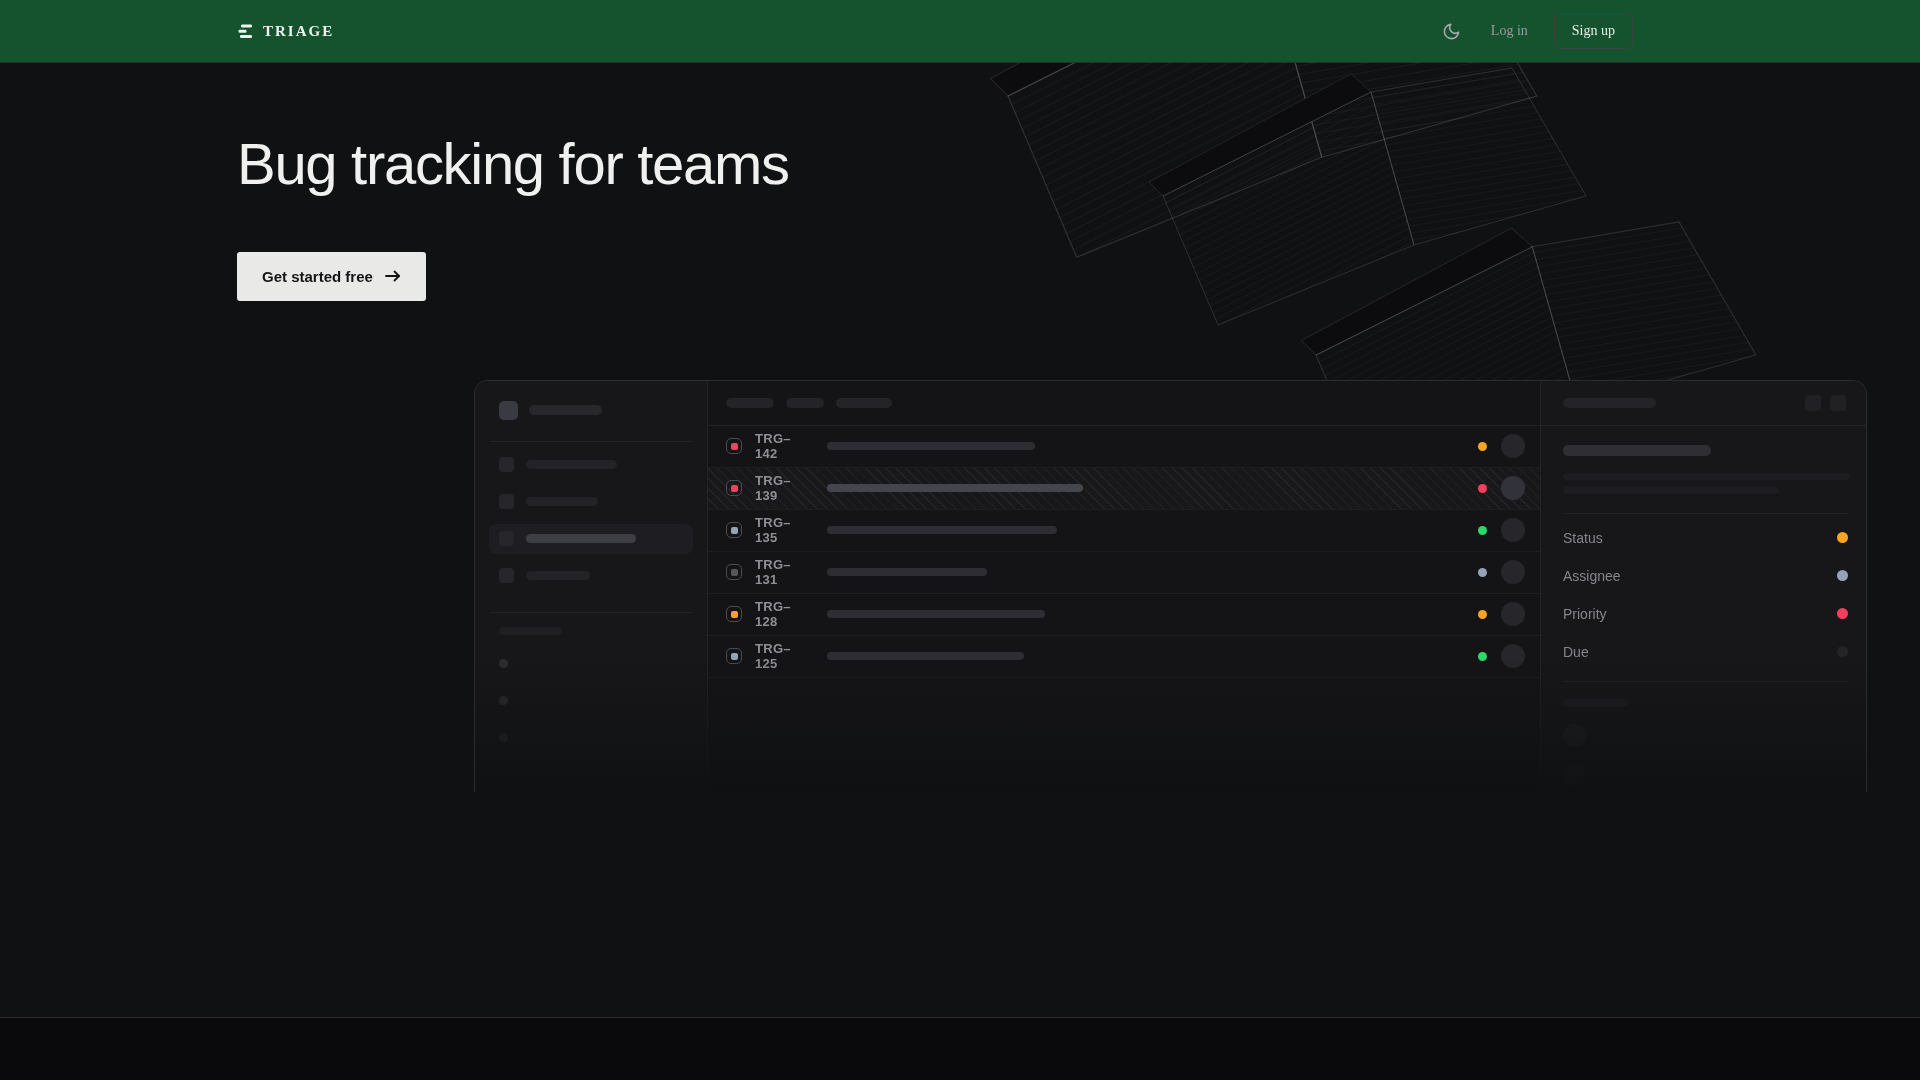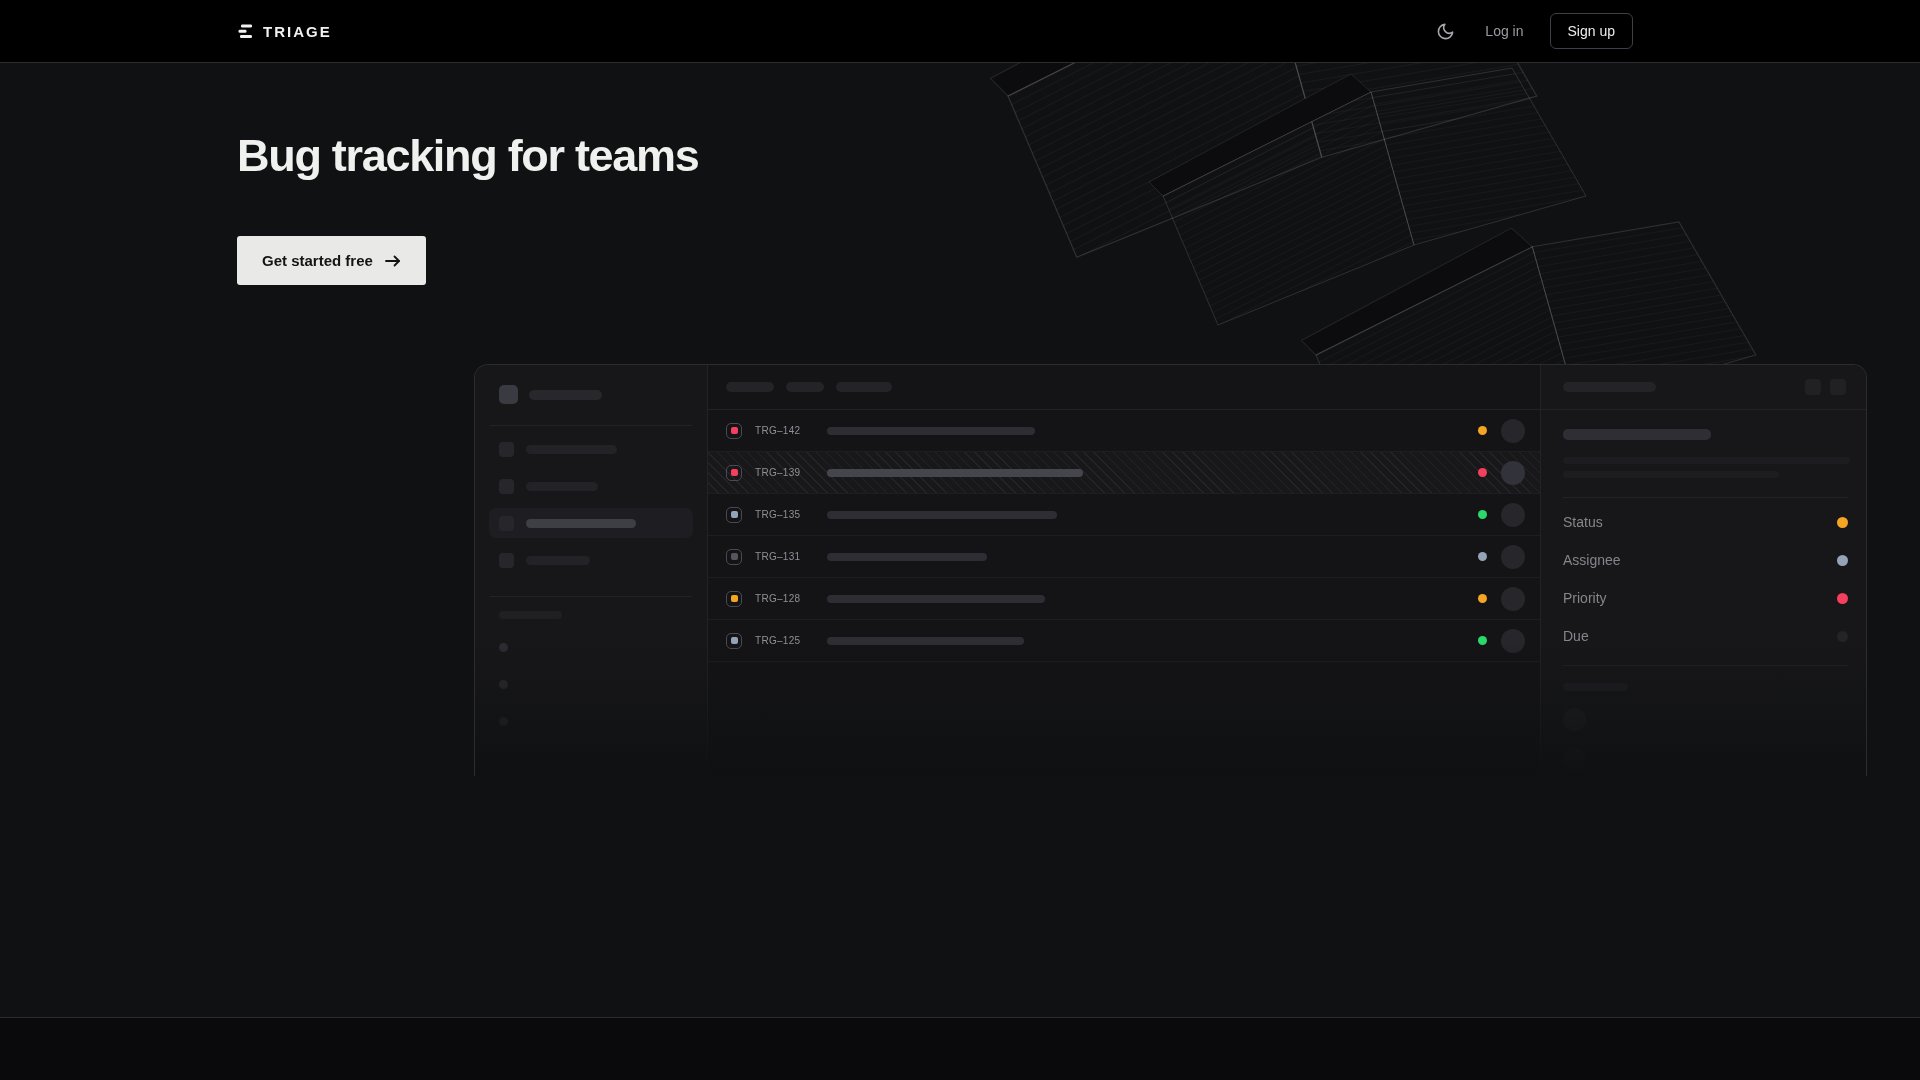--- a/index.html
+++ b/index.html
@@ -6,35 +6,35 @@
   * { margin:0; padding:0; box-sizing:border-box; }
   html,body { width:1920px; height:1080px; overflow:hidden; }
   body {
     background:#101113;
     font-family:"Liberation Sans","DejaVu Sans",sans-serif;
     color:#ececea;
     display:flex; flex-direction:column;
   }
 
   
-  .nav { height:63px; flex:0 0 63px; border-bottom:1px solid #2c2c31; background:#000000; position:relative; z-index:10; }
+  .nav { height:63px; flex:0 0 63px; border-bottom:1px solid #2c2c31; background:#14532d; position:relative; z-index:10;font-family:Liberation Serif, serif; }
   .nav-inner { height:100%; margin:0 287px 0 237px; display:flex; align-items:center; justify-content:space-between; }
   .brand { display:flex; align-items:center; gap:10px; cursor:pointer; }
   .brand-name { font-size:15px; font-weight:bold; letter-spacing:2px; color:#f1f1ef; }
   .logo-icon { width:16px; height:15px; display:block; }
   .nav-right { display:flex; align-items:center; gap:26px; }
   .theme-btn { background:none; border:none; cursor:pointer; display:flex; align-items:center; padding:4px; }
   .login { font-size:14px; color:#9a9aa1; text-decoration:none; cursor:pointer; }
   .signup { font-size:14px; color:#ececea; background:transparent; border:1px solid #3f3f46; border-radius:6px; padding:9px 17px; cursor:pointer; font-family:inherit; }
 
   
   .hero { position:relative; height:955px; flex:0 0 955px; border-bottom:1px solid #2a2a2f; overflow:hidden; background:#101113; }
   .deco { position:absolute; top:0; left:955px; width:865px; height:500px; pointer-events:none; }
   .hero-content { position:relative; margin-left:237px; z-index:2; }
-  h1.headline { padding-top:66px; font-size:45px; line-height:1.2; font-weight:700; letter-spacing:-1.3px; color:#f0f0ee; }
+  h1.headline { padding-top:66px; font-size:58px; line-height:1.2; font-weight:400; letter-spacing:-1.3px; color:#f0f0ee; }
   .subtitle { margin-top:37px; max-width:475px; font-size:17px; line-height:30px; color:#8b8b91; }
   .cta { margin-top:53px; height:49px; display:inline-flex; align-items:center; gap:12px; background:#e9e9e7; color:#141416; border:none; border-radius:3px; padding:0 25px; font-size:15px; font-weight:bold; font-family:inherit; cursor:pointer; }
   .cta svg { display:block; }
 
   
   .mockup { position:relative; margin:79px 0 0 237px; width:1393px; height:412px; background:#141417;
             border:1px solid #2b2b30; border-bottom:none; border-radius:14px 14px 0 0;
             display:grid; grid-template-columns:233px 832px 326px; overflow:hidden; }
   .sk { display:block; border-radius:5px; background:#25252a; }
 
@@ -54,21 +54,21 @@
 
   
   .s-list { background:#141417; display:flex; flex-direction:column; }
   .l-head { height:45px; flex:0 0 45px; border-bottom:1px solid #232327; display:flex; align-items:center; gap:12px; padding-left:18px; }
   .pill { height:10px; background:#232328; border-radius:5px; }
   .irow { height:42px; flex:0 0 42px; border-bottom:1px solid #1e1e22; display:flex; align-items:center; padding:0 15px 0 18px; }
   .irow.sel { background-color:rgba(255,255,255,0.018);
     background-image:repeating-linear-gradient(45deg, rgba(255,255,255,0.05) 0px, rgba(255,255,255,0.05) 1px, transparent 1px, transparent 7px); }
   .chk { width:16px; height:16px; border:1.5px solid #4a4a52; border-radius:5px; display:inline-flex; align-items:center; justify-content:center; margin-right:13px; flex:0 0 auto; }
   .chkdot { width:7px; height:7px; border-radius:2px; display:block; }
-  .rid { width:58px; font-size:10px; letter-spacing:.3px; color:#8f8f96; flex:0 0 auto; }
+  .rid { width:58px; font-size:13px; letter-spacing:.3px; color:#8f8f96; flex:0 0 auto;font-weight:bold; }
   .tbar { height:8px; border-radius:4px; background:#2d2d33; margin-left:14px; }
   .irow.sel .tbar { background:#45454d; }
   .flex1 { flex:1; }
   .sdot { width:9px; height:9px; border-radius:50%; flex:0 0 auto; margin-right:14px; }
   .avat { width:24px; height:24px; border-radius:50%; background:#26262b; flex:0 0 auto; }
   .irow.sel .avat { background:#32323a; }
 
   
   .s-panel { background:#17171a; border-left:1px solid #232327; display:flex; flex-direction:column; }
   .p-head { height:45px; flex:0 0 45px; border-bottom:1px solid #232327; display:flex; align-items:center; padding:0 20px 0 22px; }

